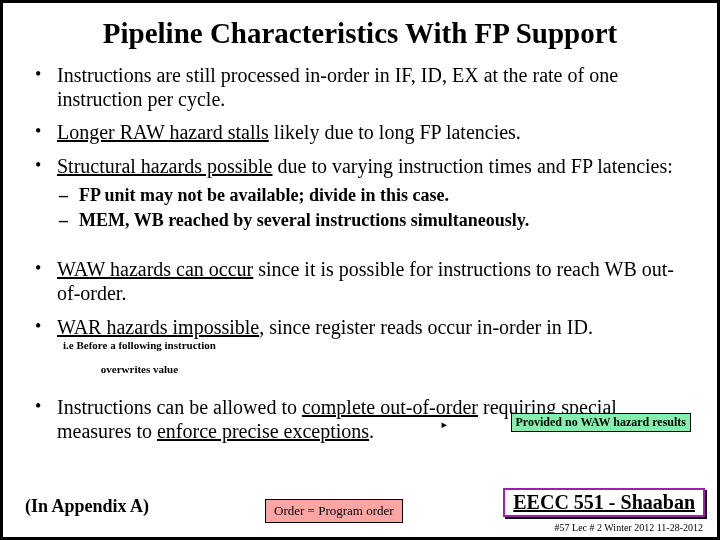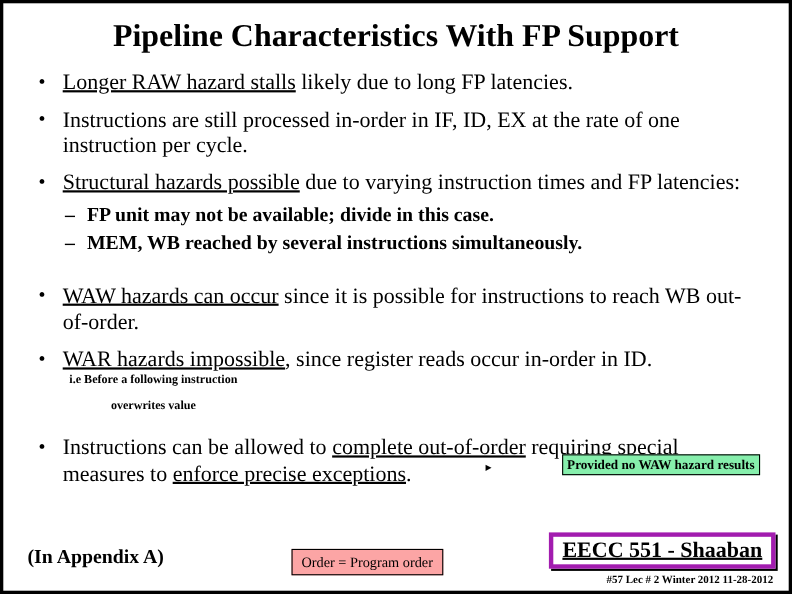--- a/index.html
+++ b/index.html
@@ -78,53 +78,53 @@
     position: absolute;
     left: 22px;
     bottom: 20px;
     font-size: 18px;
     font-weight: bold;
   }
   .course-box {
     position: absolute;
     right: 12px;
     bottom: 20px;
-    border: 4px solid #a21caf;
+    border: 2px solid #a21caf;
     box-shadow: 2px 2px 0 #000;
     background: #fff;
     padding: 1px 8px;
     font-size: 20px;
     font-weight: bold;
     text-decoration: underline;
   }
   .footer-meta {
     position: absolute;
     right: 14px;
     bottom: 4px;
     font-size: 10px;
-    font-weight: bold;
+    font-weight: normal;
     margin-top: 28px;
   }
   .inline-note-wrap { display:inline-block; vertical-align: top; margin-left:6px;text-align:center; }
 </style>
 </head>
 <body>
 
 <div class="slide">
 
   <div class="title">Pipeline Characteristics With FP Support</div>
 
   <ul class="top">
 
     <li>
-      <span class="u">Longer RAW hazard stalls</span><span> likely due to long FP latencies.</span>
+      <span>Instructions are still processed in-order in IF, ID, EX at the rate of one instruction per cycle.</span>
     </li>
 
     <li>
-      <span>Instructions are still processed in-order in IF, ID, EX at the rate of one instruction per cycle.</span>
+      <span class="u">Longer RAW hazard stalls</span><span> likely due to long FP latencies.</span>
     </li>
 
     <li>
       <span class="u">Structural hazards possible</span><span> due to varying instruction times and FP latencies:</span>
       <ul class="sub">
         <li><span>FP unit may not be available; divide in this case.</span></li>
         <li><span>MEM, WB reached by several instructions simultaneously.</span></li>
       </ul>
     </li>
 

